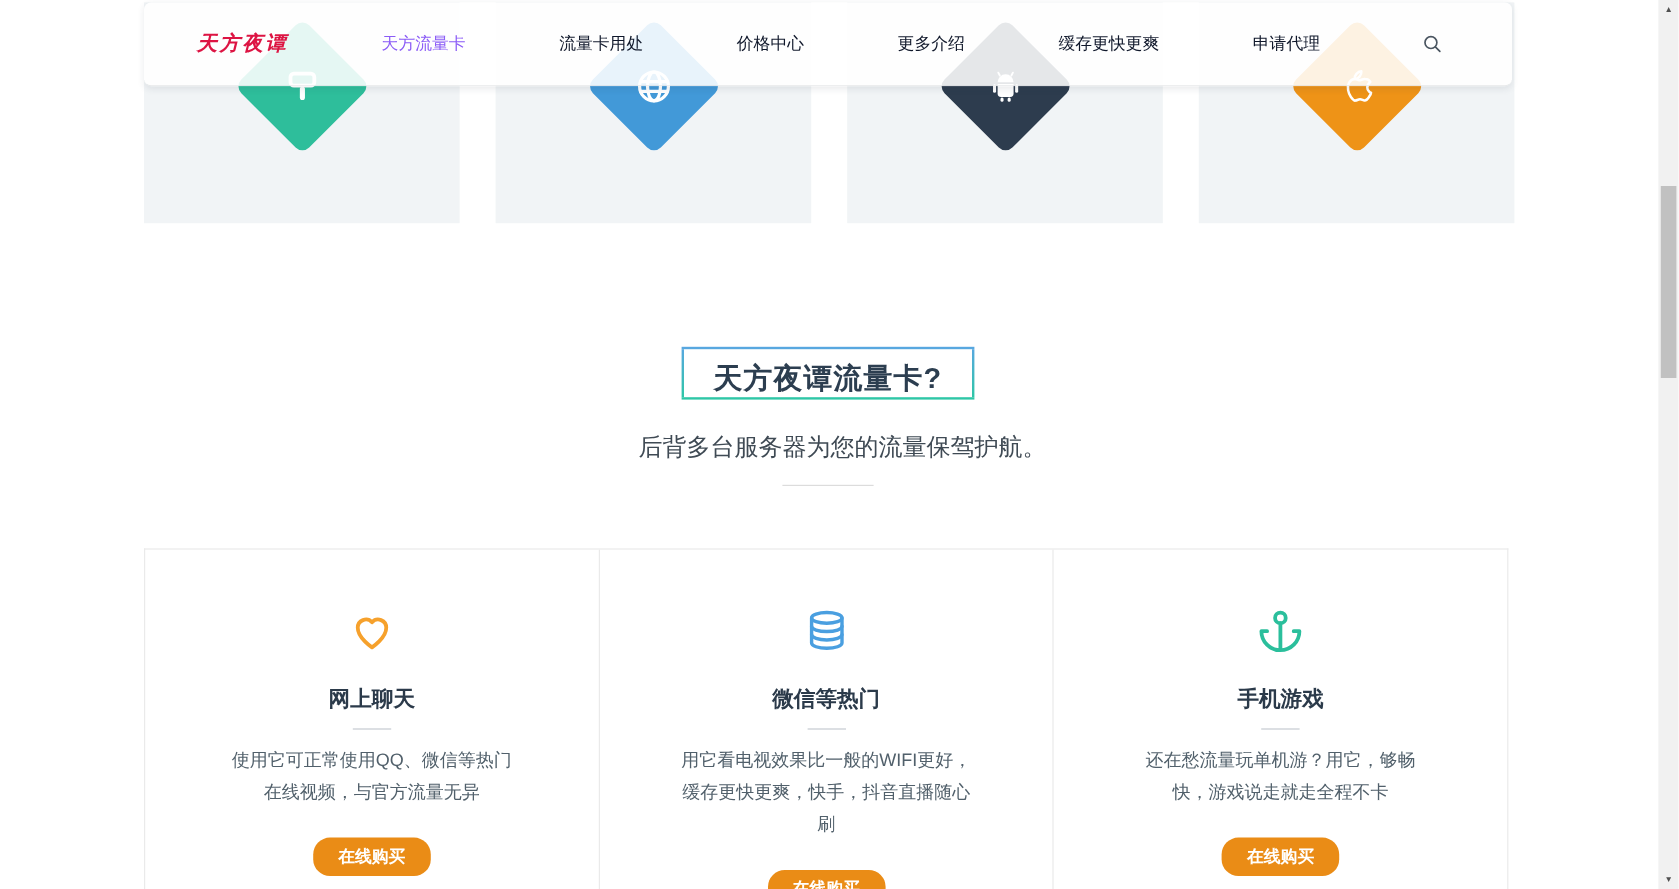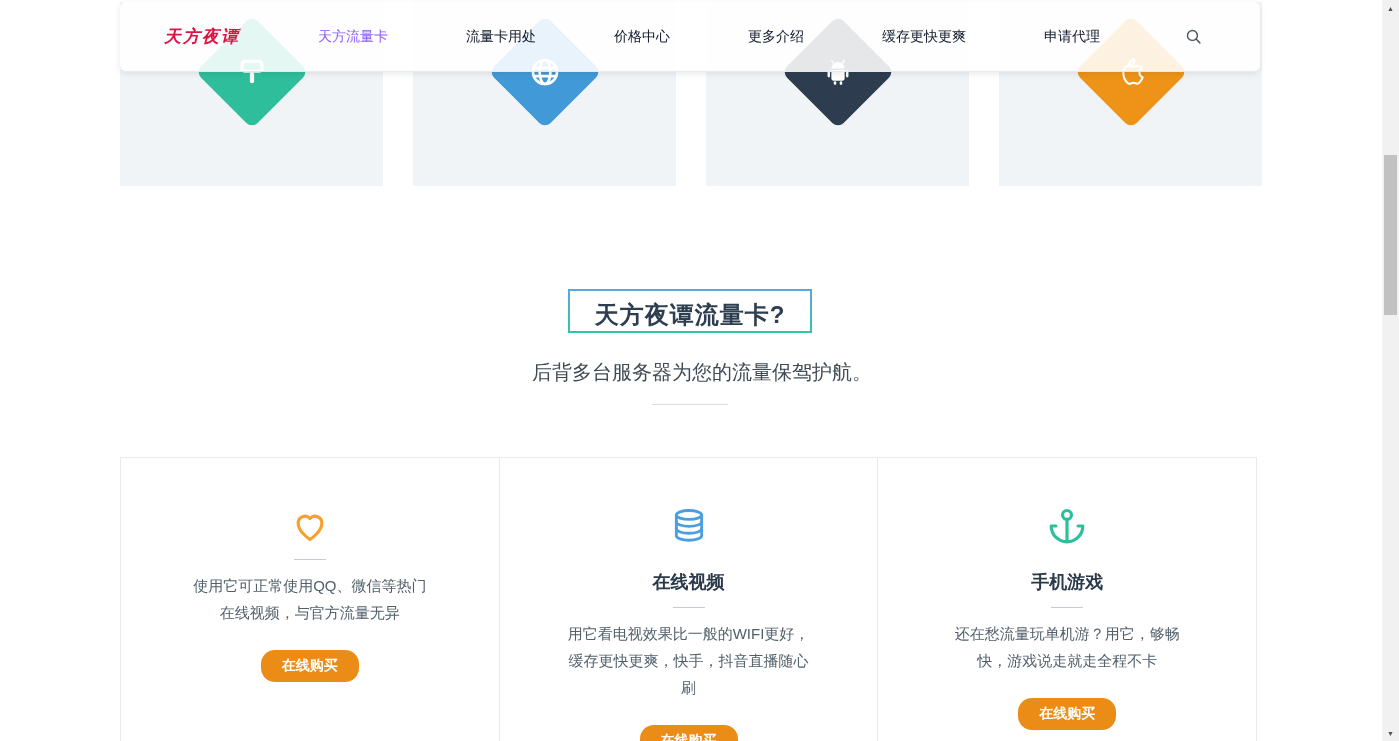--- a/index.html
+++ b/index.html
@@ -132,36 +132,37 @@
   <div class="intro-divider"></div>
 
   <div class="features-box">
 
     <div class="feature-col">
       <div class="f-icon">
         <svg width="38" height="38" viewBox="0 0 24 24" fill="none" stroke="#f6a12c" stroke-width="2" stroke-linecap="round" stroke-linejoin="round">
           <path d="M12 20.5S4.5 15.6 4.5 10.2a4.3 4.3 0 0 1 7.5-2.9A4.3 4.3 0 0 1 19.5 10.2c0 5.4-7.5 10.3-7.5 10.3z"></path>
         </svg>
       </div>
+      <div class="f-title">网上聊天</div>
       <div class="f-divider"></div>
       <div class="f-desc">使用它可正常使用QQ、微信等热门
 在线视频，与官方流量无异</div>
       <button class="f-btn">在线购买</button>
     </div>
 
     <div class="feature-col">
       <div class="f-icon">
         <svg width="38" height="38" viewBox="0 0 24 24" fill="none" stroke="#4a9fe0" stroke-width="1.8" stroke-linecap="round">
           <ellipse cx="12" cy="5" rx="8" ry="2.8"></ellipse>
           <path d="M4 5v4.4c0 1.55 3.58 2.8 8 2.8s8-1.25 8-2.8V5"></path>
           <path d="M4 9.4v4.4c0 1.55 3.58 2.8 8 2.8s8-1.25 8-2.8V9.4"></path>
           <path d="M4 13.8v4.4c0 1.55 3.58 2.8 8 2.8s8-1.25 8-2.8v-4.4"></path>
         </svg>
       </div>
-      <div class="f-title">在线视频</div>
+      <div class="f-title">微信等热门</div>
       <div class="f-divider"></div>
       <div class="f-desc">用它看电视效果比一般的WIFI更好，
 缓存更快更爽，快手，抖音直播随心
 刷</div>
       <button class="f-btn">在线购买</button>
     </div>
 
     <div class="feature-col">
       <div class="f-icon">
         <svg width="38" height="38" viewBox="0 0 24 24" fill="none" stroke="#2bbf9c" stroke-width="2" stroke-linecap="round" stroke-linejoin="round">

